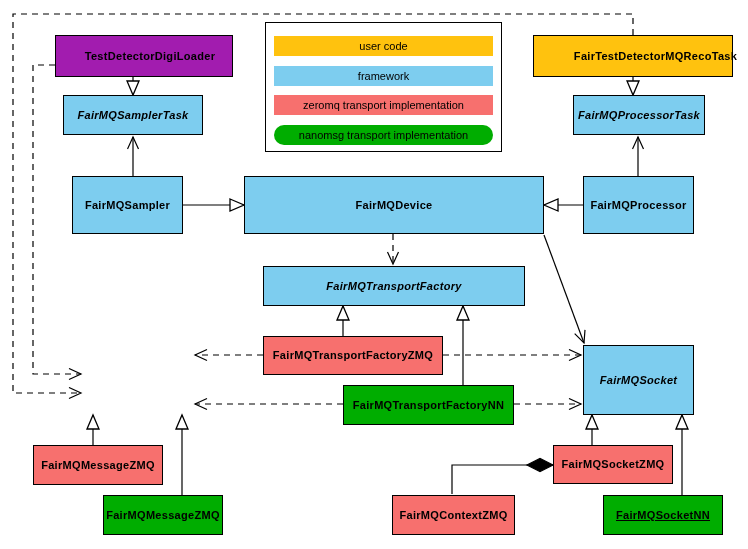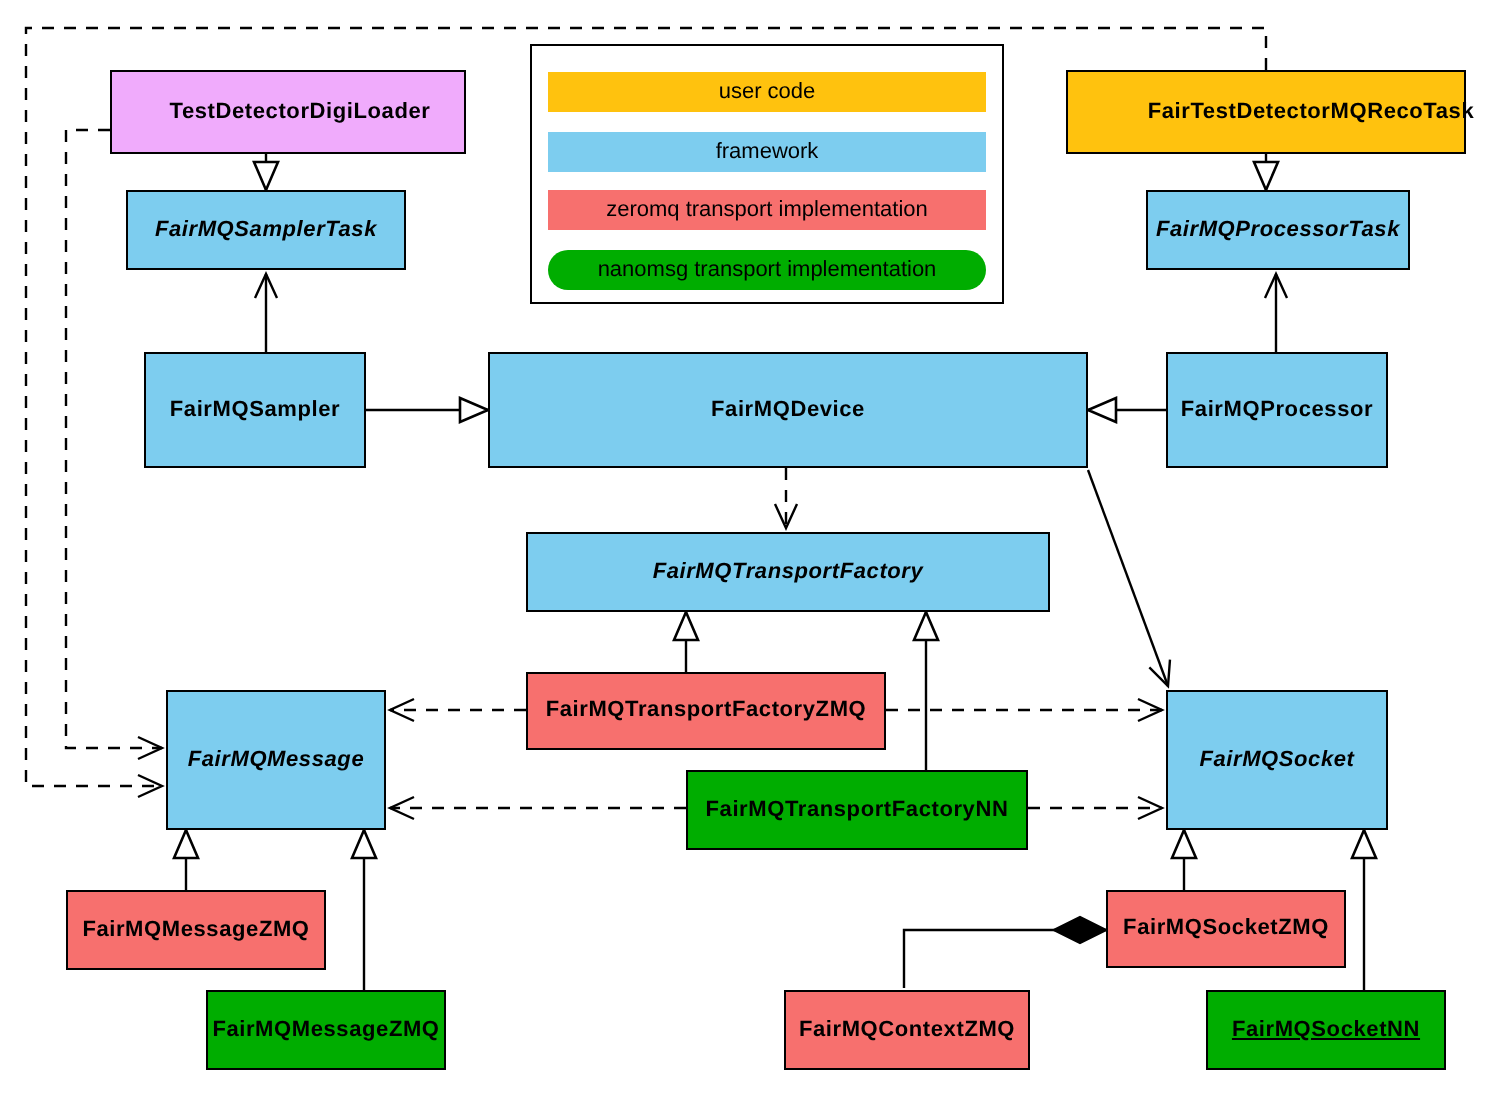--- a/index.html
+++ b/index.html
@@ -58,31 +58,30 @@
         <path d="M514,404 L581,404" marker-end="url(#open)"></path>
         <path d="M633,35 L633,14 L13,14 L13,393 L81,393" marker-end="url(#open)"></path>
         <path d="M55,65 L33,65 L33,374 L81,374" marker-end="url(#open)"></path>
       </g>
 
       <path d="M553,465 L452,465 L452,494"></path>
       <polygon points="553,465 540,458.5 527,465 540,471.5" fill="#000000" stroke="#000000"></polygon>
     </g>
   </svg>
 
-  <div class="node" style="left: 55px; top: 35px; width: 178px; height: 42px; background: #f0abfc; padding-left: 12px;">TestDetectorDigiLoader</div>
+  <div class="node" style="left: 55px; top: 35px; width: 178px; height: 42px; background: #a21caf; padding-left: 12px;">TestDetectorDigiLoader</div>
   <div class="node abstract" style="left: 63px; top: 95px; width: 140px; height: 40px; background: rgb(125, 205, 239);">FairMQSamplerTask</div>
   <div class="node" style="left: 533px; top: 35px; width: 200px; height: 42px; background: rgb(255, 194, 14); padding-left: 45px;">FairTestDetectorMQRecoTask</div>
   <div class="node abstract" style="left: 573px; top: 95px; width: 132px; height: 40px; background: rgb(125, 205, 239);">FairMQProcessorTask</div>
   <div class="node" style="left: 72px; top: 176px; width: 111px; height: 58px; background: rgb(125, 205, 239);">FairMQSampler</div>
   <div class="node" style="left: 244px; top: 176px; width: 300px; height: 58px; background: rgb(125, 205, 239);">FairMQDevice</div>
   <div class="node" style="left: 583px; top: 176px; width: 111px; height: 58px; background: rgb(125, 205, 239);">FairMQProcessor</div>
   <div class="node abstract" style="left: 263px; top: 266px; width: 262px; height: 40px; background: rgb(125, 205, 239);">FairMQTransportFactory</div>
   <div class="node" style="left: 263px; top: 336px; width: 180px; height: 39px; background: rgb(247, 112, 110);">FairMQTransportFactoryZMQ</div>
   <div class="node" style="left: 343px; top: 385px; width: 171px; height: 40px; background: rgb(0, 173, 0);">FairMQTransportFactoryNN</div>
-  <div class="node abstract" style="left: 83px; top: 345px; width: 110px; height: 70px; background: rgb(125, 205, 239);">FairMQMessage</div>
   <div class="node" style="left: 33px; top: 445px; width: 130px; height: 40px; background: rgb(247, 112, 110);">FairMQMessageZMQ</div>
   <div class="node abstract" style="left: 583px; top: 345px; width: 111px; height: 70px; background: rgb(125, 205, 239);">FairMQSocket</div>
   <div class="node" style="left: 103px; top: 495px; width: 120px; height: 40px; background: rgb(0, 173, 0);">FairMQMessageZMQ</div>
   <div class="node" style="left: 392px; top: 495px; width: 123px; height: 40px; background: rgb(247, 112, 110);">FairMQContextZMQ</div>
   <div class="node" style="left: 553px; top: 445px; width: 120px; height: 39px; background: rgb(247, 112, 110);">FairMQSocketZMQ</div>
   <div class="node" style="left: 603px; top: 495px; width: 120px; height: 40px; background: rgb(0, 173, 0); text-decoration: underline;">FairMQSocketNN</div>
 
   <div class="legend">
     <div class="legend-item" style="top: 13px; background: rgb(255, 194, 14);">user code</div>
     <div class="legend-item" style="top: 43px; background: rgb(125, 205, 239);">framework</div>

